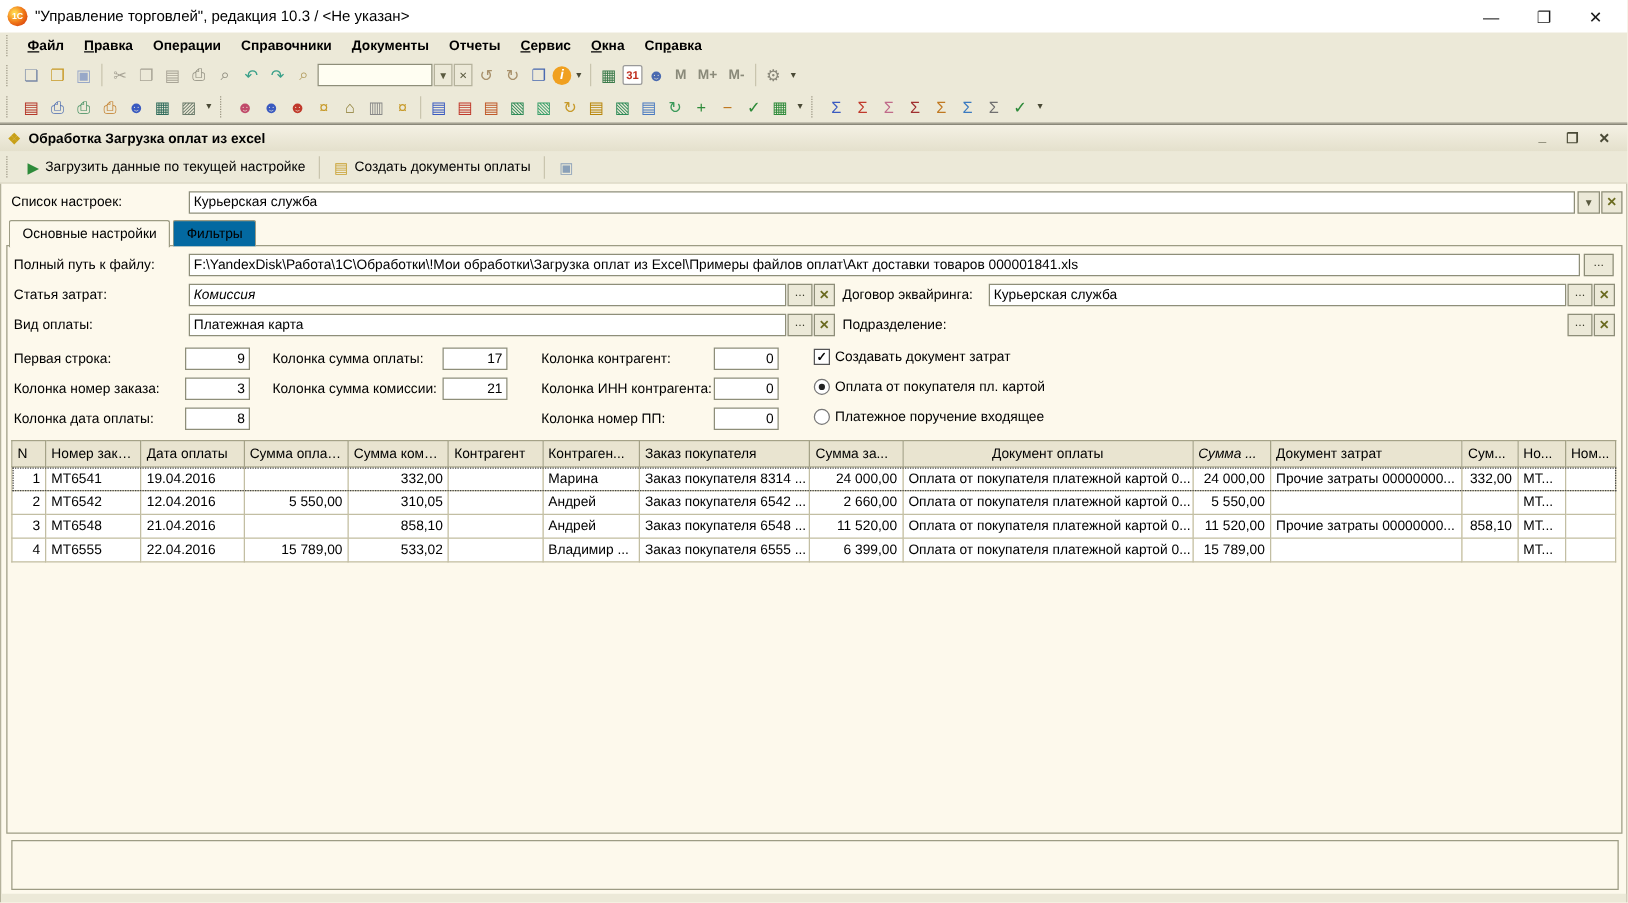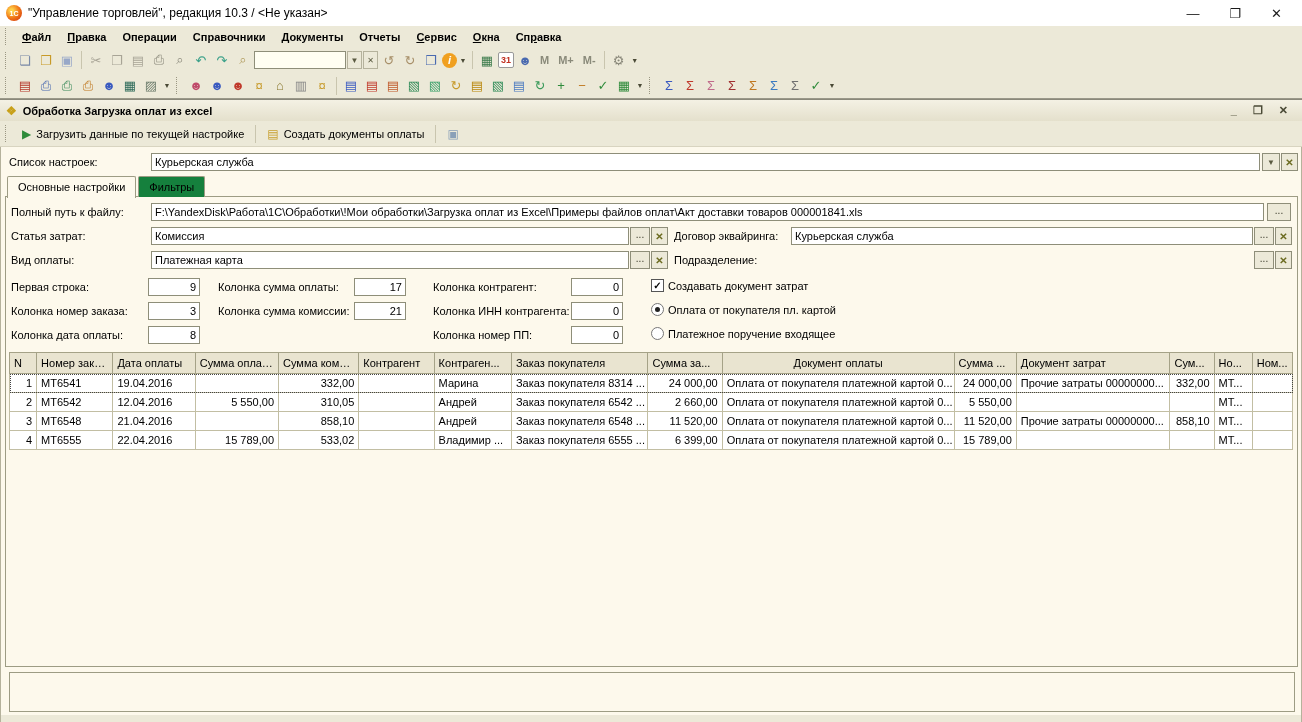--- a/index.html
+++ b/index.html
@@ -52,21 +52,21 @@
   .lbl { position:absolute; white-space:nowrap; }
   .txt { position:absolute; height:18px; border:1px solid #8e8e79; background:#fff;
     font:11px "Liberation Sans", sans-serif; padding:0 3px; }
   .txt.num { text-align:right; }
   .btn3 { position:absolute; width:22px; height:18px; border:1px solid #8e8e79; background:#ece9d8;
     font:10px "Liberation Sans", sans-serif; color:#3a3a2a; display:flex; align-items:center;
     justify-content:center; padding:0 0 4px 0; }
   .btnx { width:17px; color:#6b6b20; font-weight:bold; padding:0; font-size:10px; }
   .btnv { width:18px; padding:0; font-size:8px; color:#5a5a40; }
   .tabs { position:absolute; left:6px; top:29px; display:flex; height:21px; z-index:2; }
-  .tab { padding:4px 10px 0; border:1px solid #9d9c84; border-bottom:none; background:#15803d;
+  .tab { padding:4px 10px 0; border:1px solid #9d9c84; border-bottom:none; background:#0369a1;
     margin-right:2px; border-radius:2px 2px 0 0; }
   .tab.active { background:#fdf9ec; height:22px; }
   .page { position:absolute; left:4px; top:49px; width:1293px; height:471px;
     border:1px solid #9d9c84; background:#fdf9ec; }
   .opt { position:absolute; display:flex; align-items:center; gap:4px; white-space:nowrap; }
   .cb { width:13px; height:13px; border:1px solid #555; background:#fff; display:flex;
     align-items:center; justify-content:center; font-size:10px; font-weight:bold; }
   .rb { width:13px; height:13px; border:1px solid #777; border-radius:50%; background:#fff;
     display:flex; align-items:center; justify-content:center; }
   .rb .dot { width:5px; height:5px; border-radius:50%; background:#222; display:none; }
@@ -233,21 +233,21 @@
 
   <div class="page">
 
     <span class="lbl" style="left:5px;top:9px">Полный путь к файлу:</span>
     <input class="txt" style="left: 145px; top: 6px; width: 1113px;" value="F:\YandexDisk\Работа\1С\Обработки\!Мои обработки\Загрузка оплат из Excel\Примеры файлов оплат\Акт доставки товаров 000001841.xls">
     <button class="btn3" style="left:1261px;top:6px;width:24px">
         <span>...</span>
       </button>
 
     <span class="lbl" style="left:5px;top:33px">Статья затрат:</span>
-    <input class="txt" style="left: 145px; top: 30px; width: 478px;" value="Комиссия">
+    <input class="txt" style="left: 145px; top: 30px; width: 478px; font-style: italic;" value="Комиссия">
     <button class="btn3" style="left:624px;top:30px;width:20px">
         <span>...</span>
       </button>
     <button class="btn3 btnx" style="left:645px;top:30px">
         <span>✕</span>
       </button>
 
     <span class="lbl" style="left:668px;top:33px">Договор эквайринга:</span>
     <input class="txt" style="left: 785px; top: 30px; width: 462px;" value="Курьерская служба">
     <button class="btn3" style="left:1248px;top:30px;width:20px">
@@ -316,21 +316,21 @@
             <th style="width: 27px;">N</th>
             <th style="width: 76px;">Номер заказа</th>
             <th style="width: 82px;">Дата оплаты</th>
             <th style="width: 83px;">Сумма оплаты</th>
             <th style="width: 80px;">Сумма комис...</th>
             <th style="width: 75px;">Контрагент</th>
             <th style="width: 77px;">Контраген...</th>
             <th style="width: 136px;">Заказ покупателя</th>
             <th style="width: 74px;">Сумма за...</th>
             <th style="width: 231px; text-align: center;">Документ оплаты</th>
-            <th style="width: 62px;">Сумма ...</th>
+            <th style="width: 62px; font-style: italic;">Сумма ...</th>
             <th style="width: 153px; margin-left: 40px;">Документ затрат</th>
             <th style="width: 44px;">Сум...</th>
             <th style="width: 38px;">Но...</th>
             <th style="width: 40px;">Ном...</th>
           </tr>
         </thead>
       <tbody>
           <tr class="sel">
             <td style="text-align: right;">1</td>
             <td style="text-align: left;">МТ6541</td>

